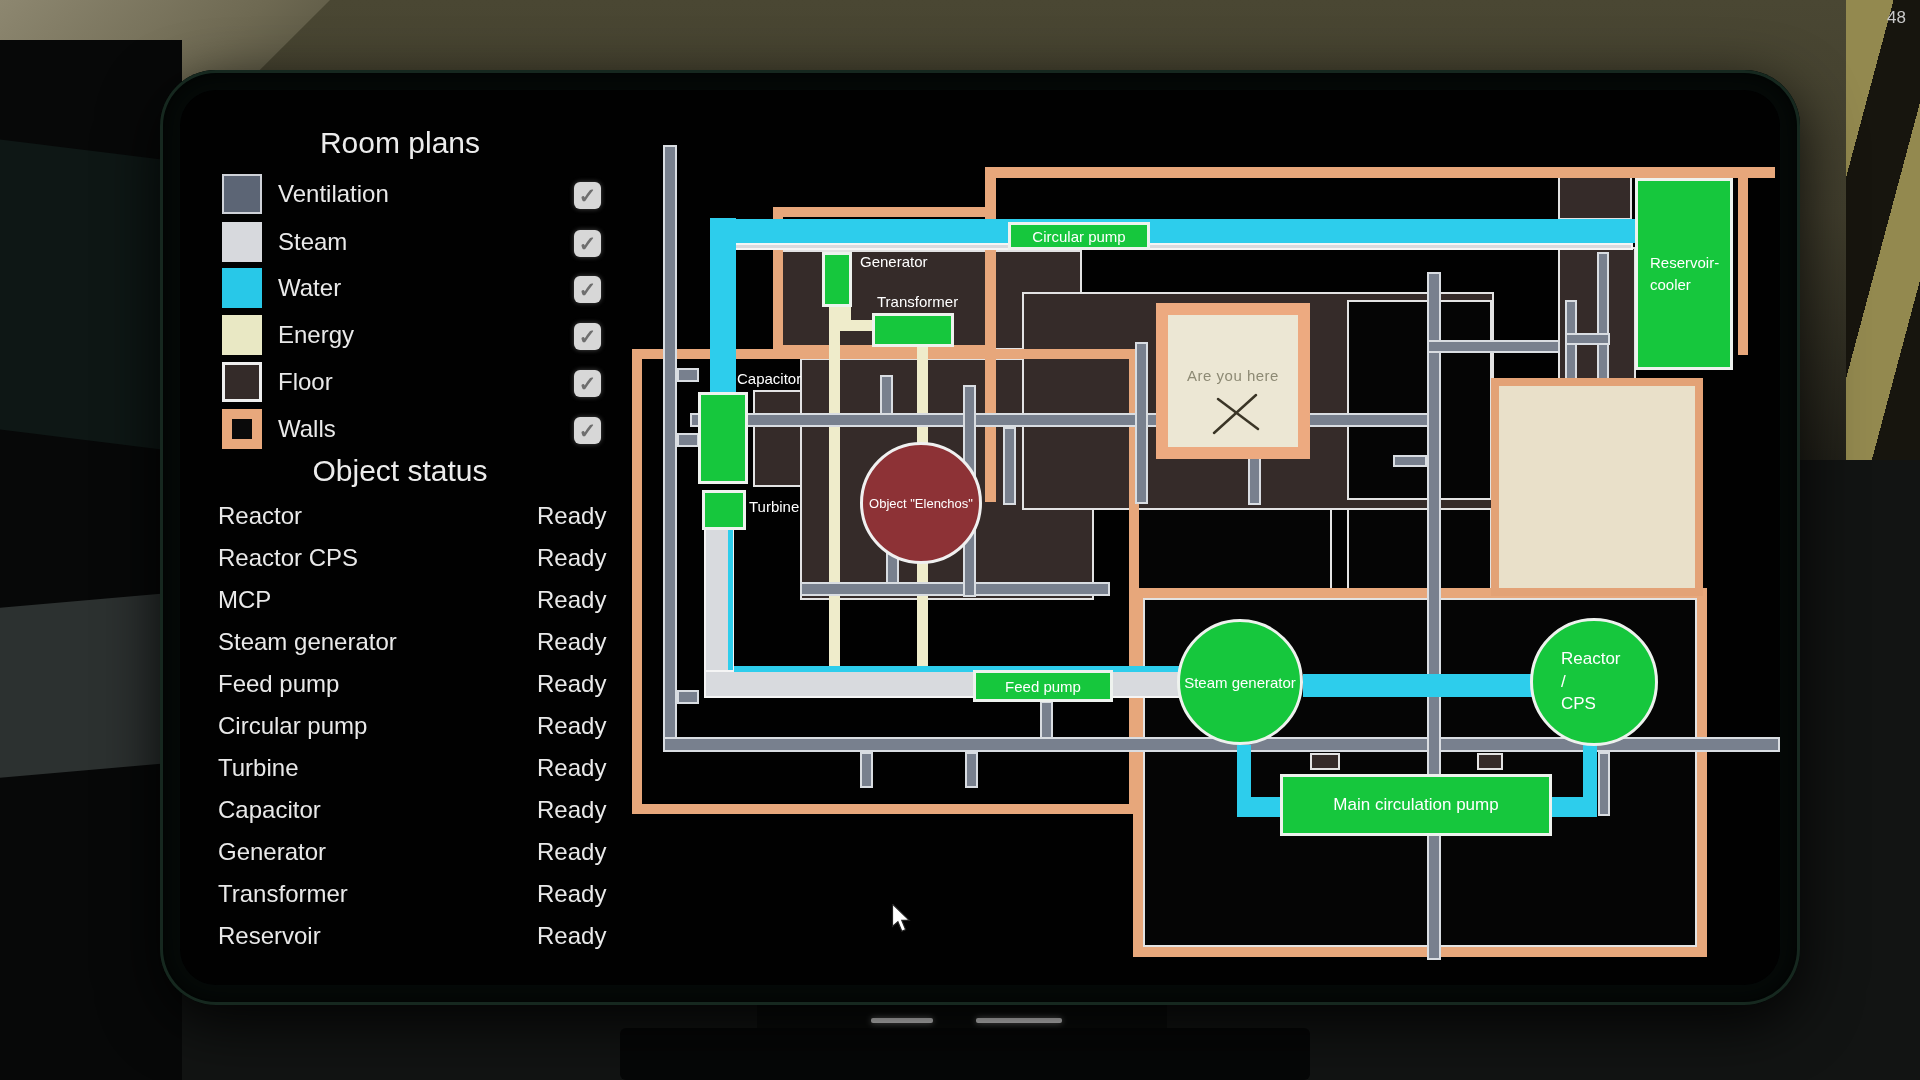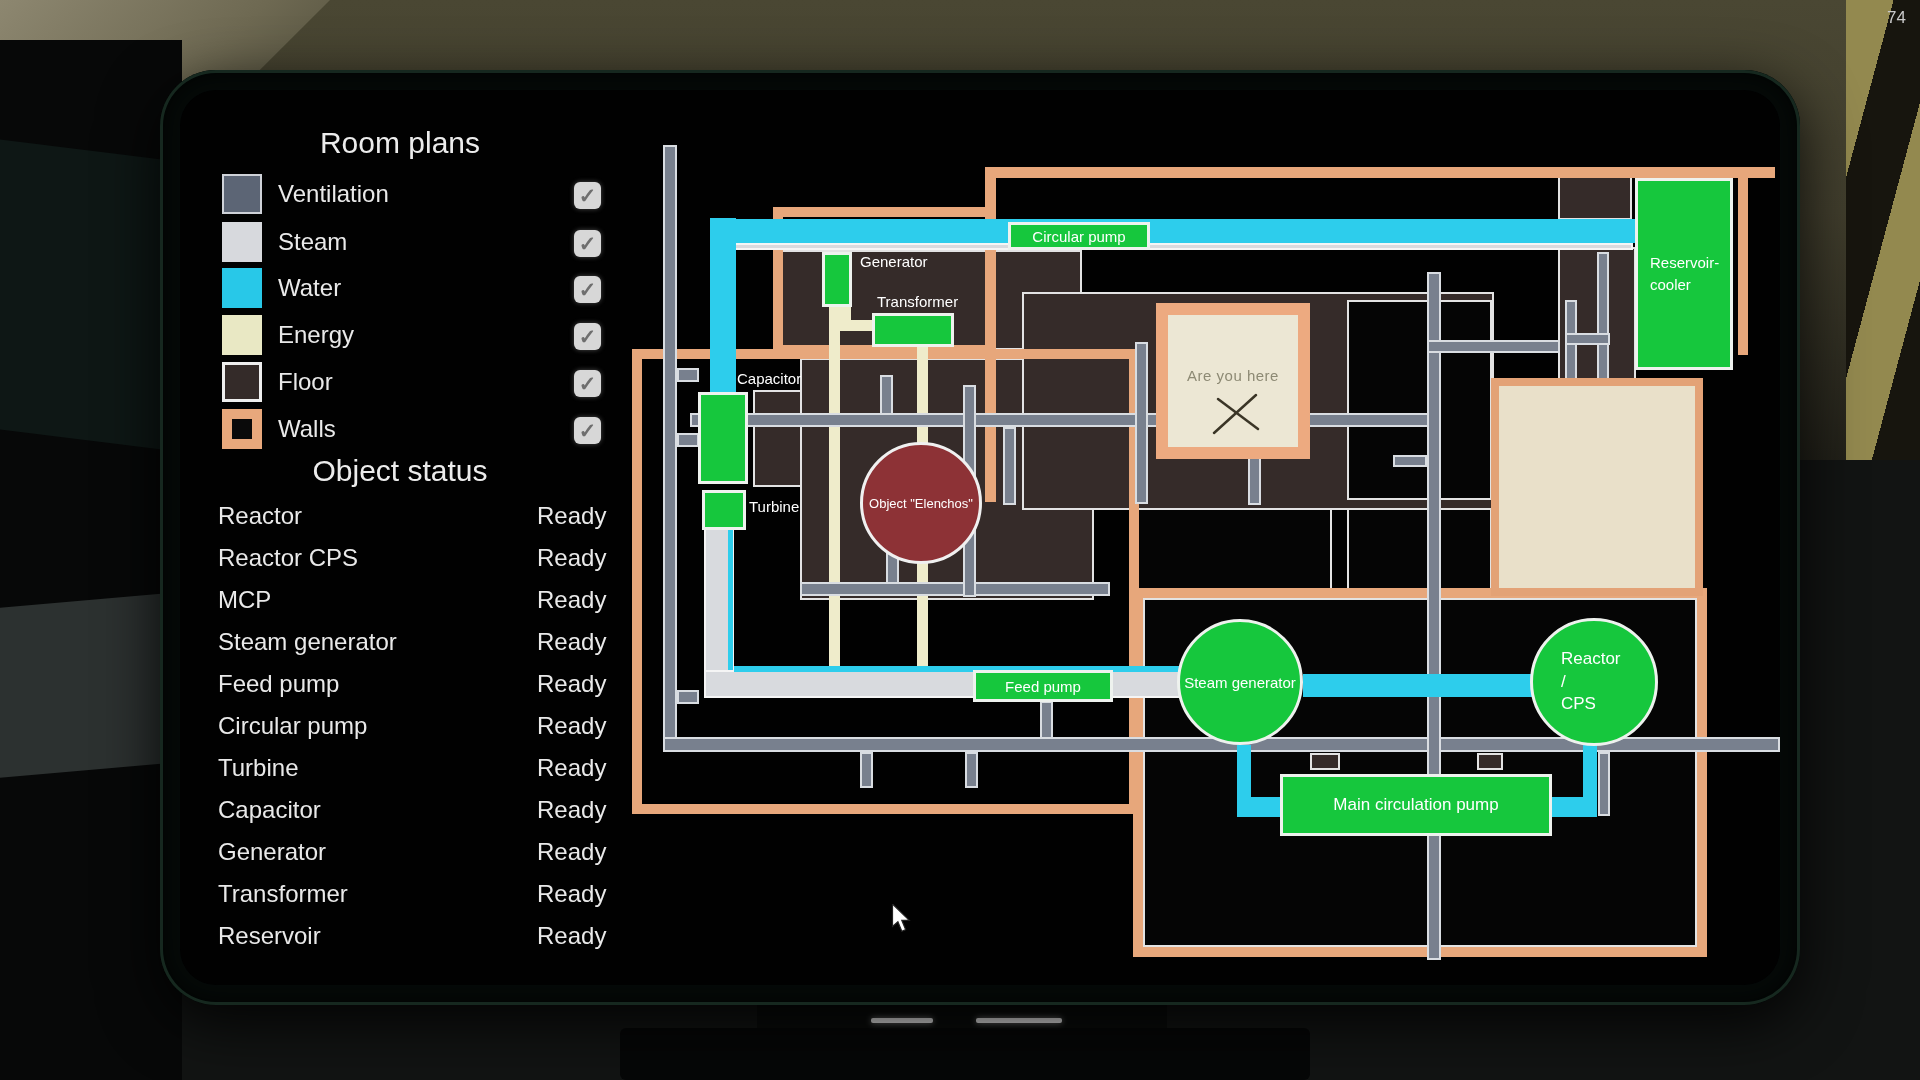--- a/index.html
+++ b/index.html
@@ -54,21 +54,21 @@
 <div class="abs" id="bg-topleft"></div>
 <div class="abs" id="bg-hazard"></div>
 <div class="abs" id="bg-bottom"></div>
 <div class="abs" id="bg-leftdark"></div>
 <div class="abs" id="bg-leftslab2"></div>
 <div class="abs" id="bg-leftslab"></div>
 <div class="abs" id="stand-neck"></div>
 <div class="abs" id="stand-base"></div>
 <div class="abs stand-line" style="left:871px;top:1018px;width:62px"></div>
 <div class="abs stand-line" style="left:976px;top:1018px;width:86px"></div>
-<div class="abs" id="fps" style="top:8px;right:14px">74</div>
+<div class="abs" id="fps" style="top:8px;right:14px">48</div>
 
 <div class="abs" id="monitor"></div>
 <div class="abs" id="screen">
 
   <div class="abs panel-title" style="top:36px">Room plans</div>
 
   <div class="abs swatch" style="left:42px;top:84px;background:#5c6575;border:2px solid #cfd2d8"></div>
   <div class="abs leg-label" style="left:98px;top:90px">Ventilation</div>
   <div class="abs checkbox" style="left:394px;top:92px">
       <span>✓</span>

